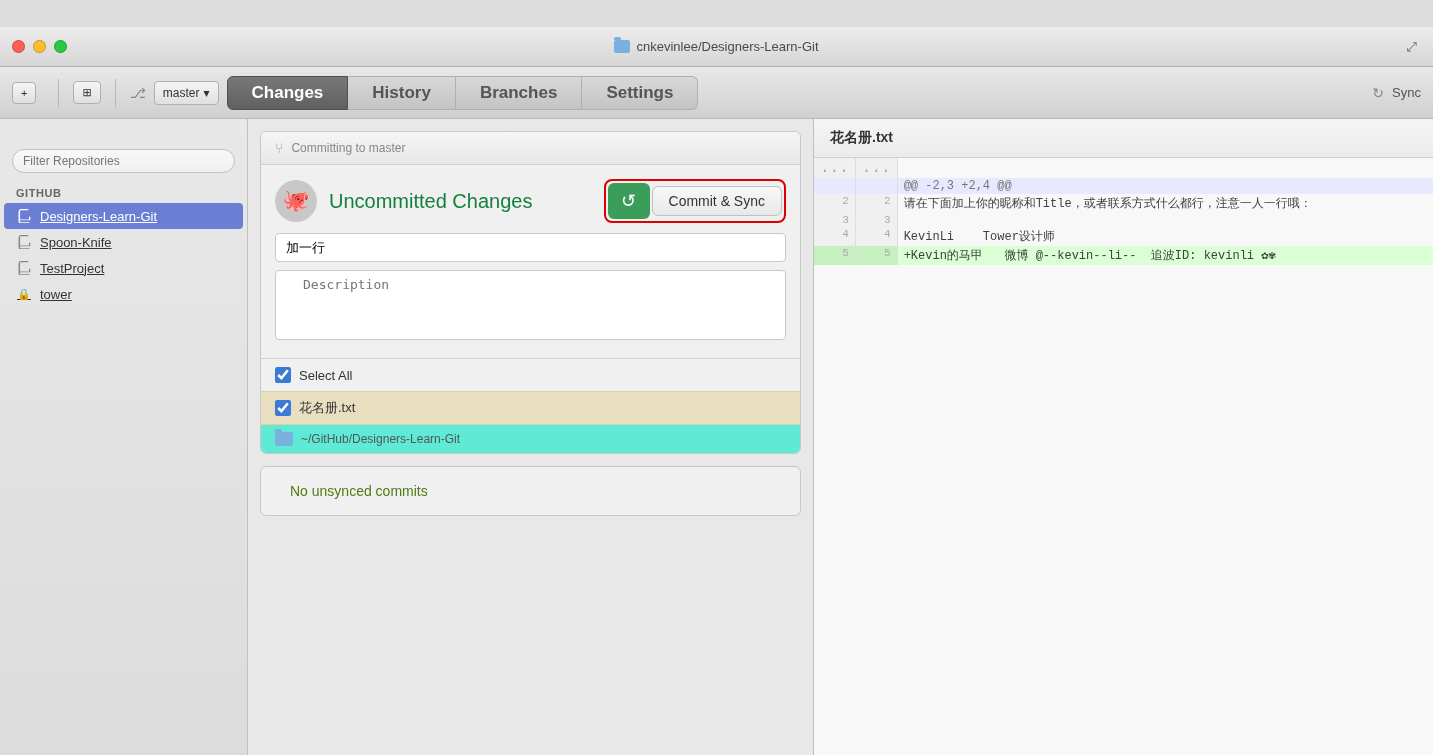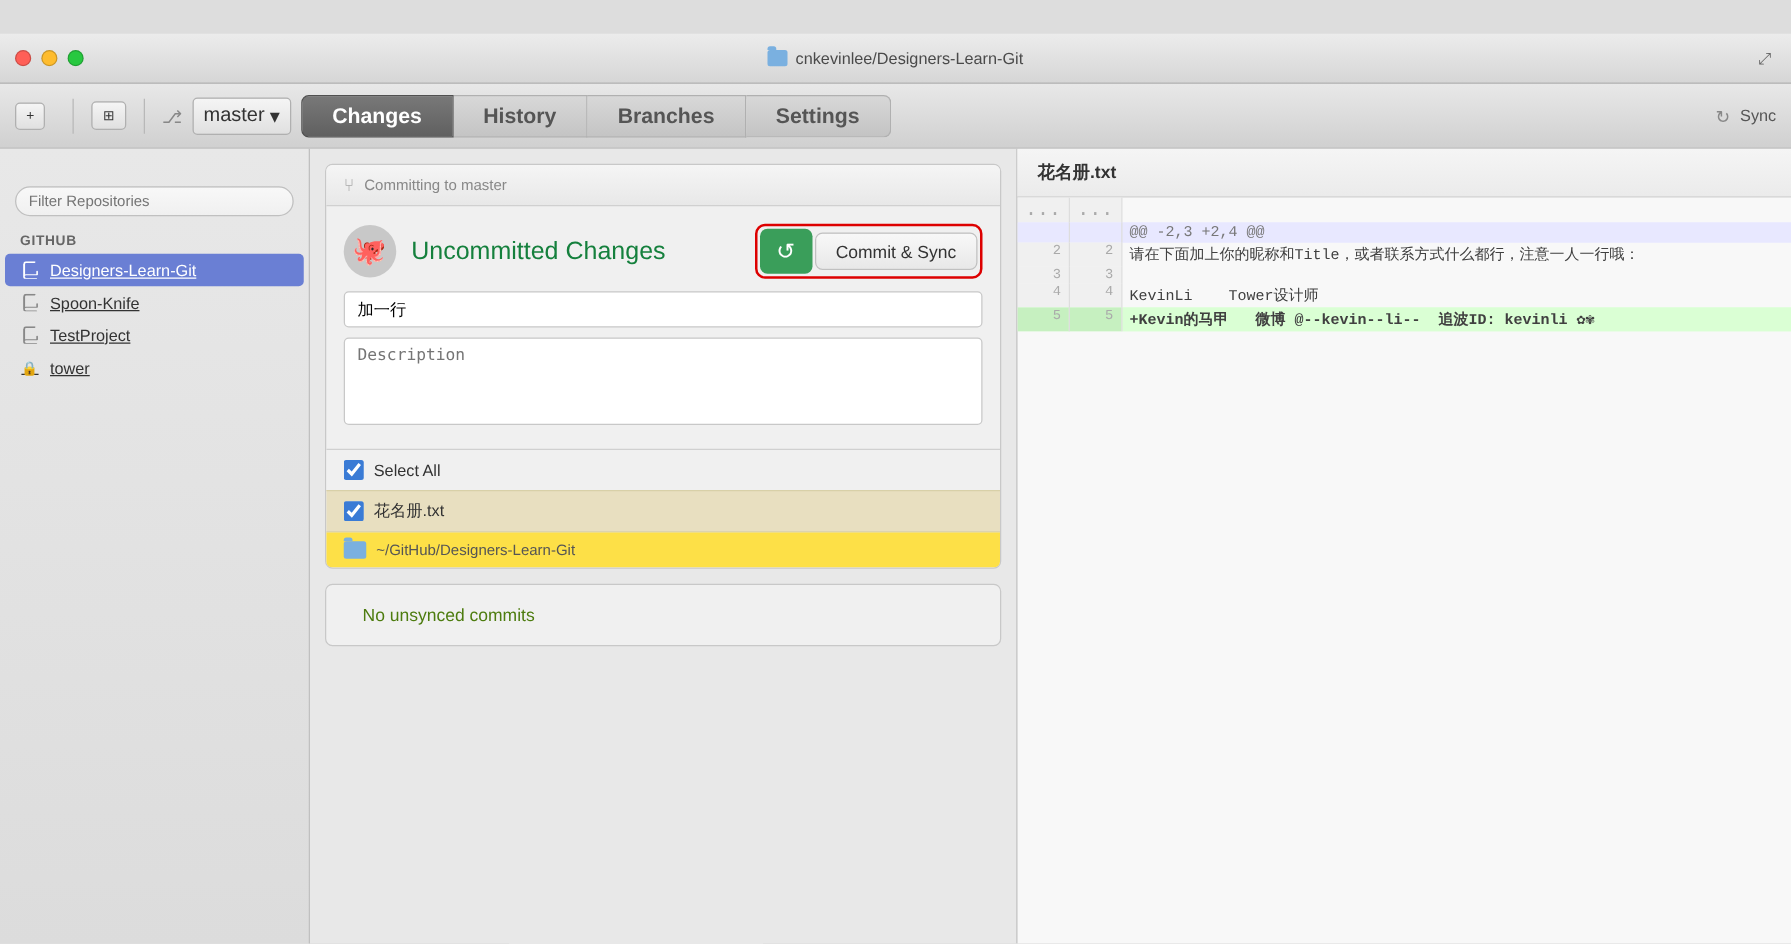--- a/index.html
+++ b/index.html
@@ -111,21 +111,21 @@
       margin: 0 6px;
     }
     .toolbar-branch {
       display: flex;
       align-items: center;
       gap: 4px;
       background: linear-gradient(to bottom, #f5f5f5, #e0e0e0);
       border: 1px solid #b0b0b0;
       border-radius: 4px;
       padding: 4px 8px;
-      font-size: 16px;
+      font-size: 12px;
       color: #333;
       cursor: pointer;
     }
 
     
     .nav-tabs {
       display: flex;
       align-items: center;
       margin: 0 auto;
       gap: 0;
@@ -310,21 +310,21 @@
       padding: 6px 10px;
       font-size: 13px;
       background: white;
       margin-bottom: 8px;
       outline: none;
     }
     .commit-description-input {
       width: 100%;
       border: 1px solid #c8c8c8;
       border-radius: 4px;
-      padding: 6px 10px;
+      padding: 6px 27px;
       font-size: 13px;
       background: white;
       height: 70px;
       resize: none;
       outline: none;
       color: #8b5cf6;
     }
 
     .select-all-row {
       display: flex;
@@ -354,21 +354,21 @@
       color: #333;
     }
 
     .path-row {
       display: flex;
       align-items: center;
       gap: 8px;
       padding: 7px 14px;
       font-size: 12px;
       color: #555;
-      background: #fde047;
+      background: #5eead4;
     }
     .folder-icon-small {
       width: 18px; height: 14px;
       background: #7ab0e0;
       border-radius: 2px;
       position: relative;
       flex-shrink: 0;
     }
     .folder-icon-small::before {
       content: '';
@@ -595,20 +595,20 @@
               <td class="line-code"></td>
             </tr>
             <tr>
               <td class="line-num">4</td>
               <td class="line-num">4</td>
               <td class="line-code">KevinLi    Tower设计师</td>
             </tr>
             <tr class="line-added">
               <td class="line-num" style="background:#c6f0c0;color:#aaa;">5</td>
               <td class="line-num" style="background:#c6f0c0;color:#aaa;">5</td>
-              <td class="line-code" style="background:#daffd4;font-weight:bold;">+Kevin的马甲   微博 @--kevin--li--  追波ID: kevinli ✿✾</td>
+              <td class="line-code" style="background:#daffd4;">+Kevin的马甲   微博 @--kevin--li--  追波ID: kevinli ✿✾</td>
             </tr>
           </tbody>
       </table>
     </div>
   </div>
 
 </div>
 
 </body></html>

